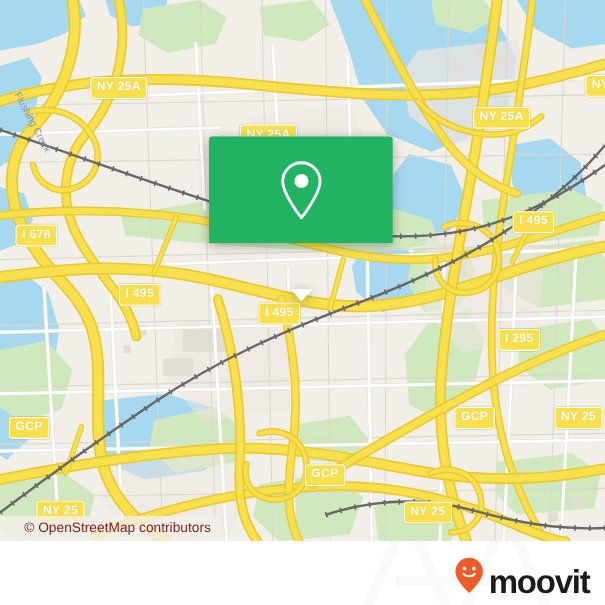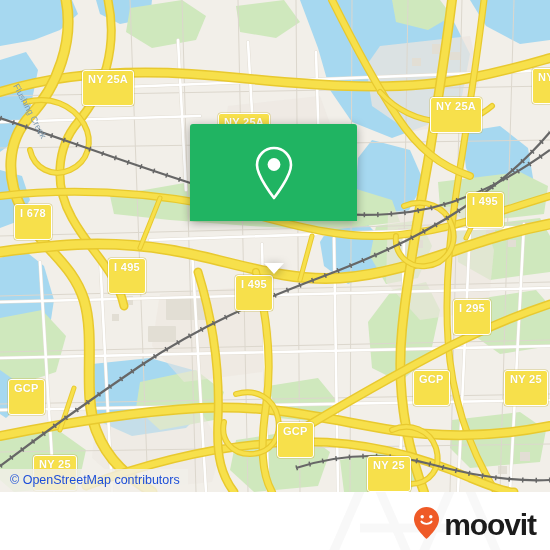--- a/index.html
+++ b/index.html
@@ -18,42 +18,42 @@
   .shield{
     position:absolute;
     background:#f7e04b;
     border:1.5px solid #fff;
     border-radius:3px;
     color:#fff;
     font-family:"Liberation Sans",sans-serif;
     font-weight:bold;
     font-size:11px;
     line-height:1;
-    padding:3px 5px 20px 5px;
+    padding:3px 5px 4px 5px;
     white-space:nowrap;
     letter-spacing:.3px;
     box-shadow:0 0 0 .5px rgba(190,170,40,.55);
     text-shadow:0 0 1px rgba(170,150,30,.4);
   }
 
   .waterlabel{
     position:absolute;
     color:#7e9ab0;
     font-size:9px;
     font-family:"Liberation Sans",sans-serif;
     white-space:nowrap;
   }
 
   
   #attrib{
     position:absolute;left:0;bottom:0;
     background:rgba(242,239,233,.82);
-    color:#1d4ed8;
+    color:#7f1d1d;
     font-size:12.5px;
-    padding:4px 8px 5px 10px;
+    padding:4px 8px 5px 22px;
     white-space:nowrap;
   }
 
   
   #popup{
     position:absolute;left:190px;top:124px;width:167px;
     border-radius:3px;
     filter:drop-shadow(0 2px 5px rgba(0,0,0,.33));
   }
   #popup-top{
@@ -92,21 +92,21 @@
     opacity:.055;
   }
   #footer-addr{
     position:absolute;left:17px;top:7px;width:385px;
     color:#2e2e2e;
     font-size:15.2px;
     line-height:22px;
   }
   #footer-logo{
     position:absolute;right:14px;top:14px;
-    display:flex;align-items:center;gap:4px;
+    display:flex;align-items:flex-end;gap:4px;
   }
   #footer-logo .word{
     color:#1b1b1b;font-size:30px;font-weight:bold;letter-spacing:-1.1px;line-height:1;
   }
 </style>
 </head>
 <body>
 
 <div id="app">
 

